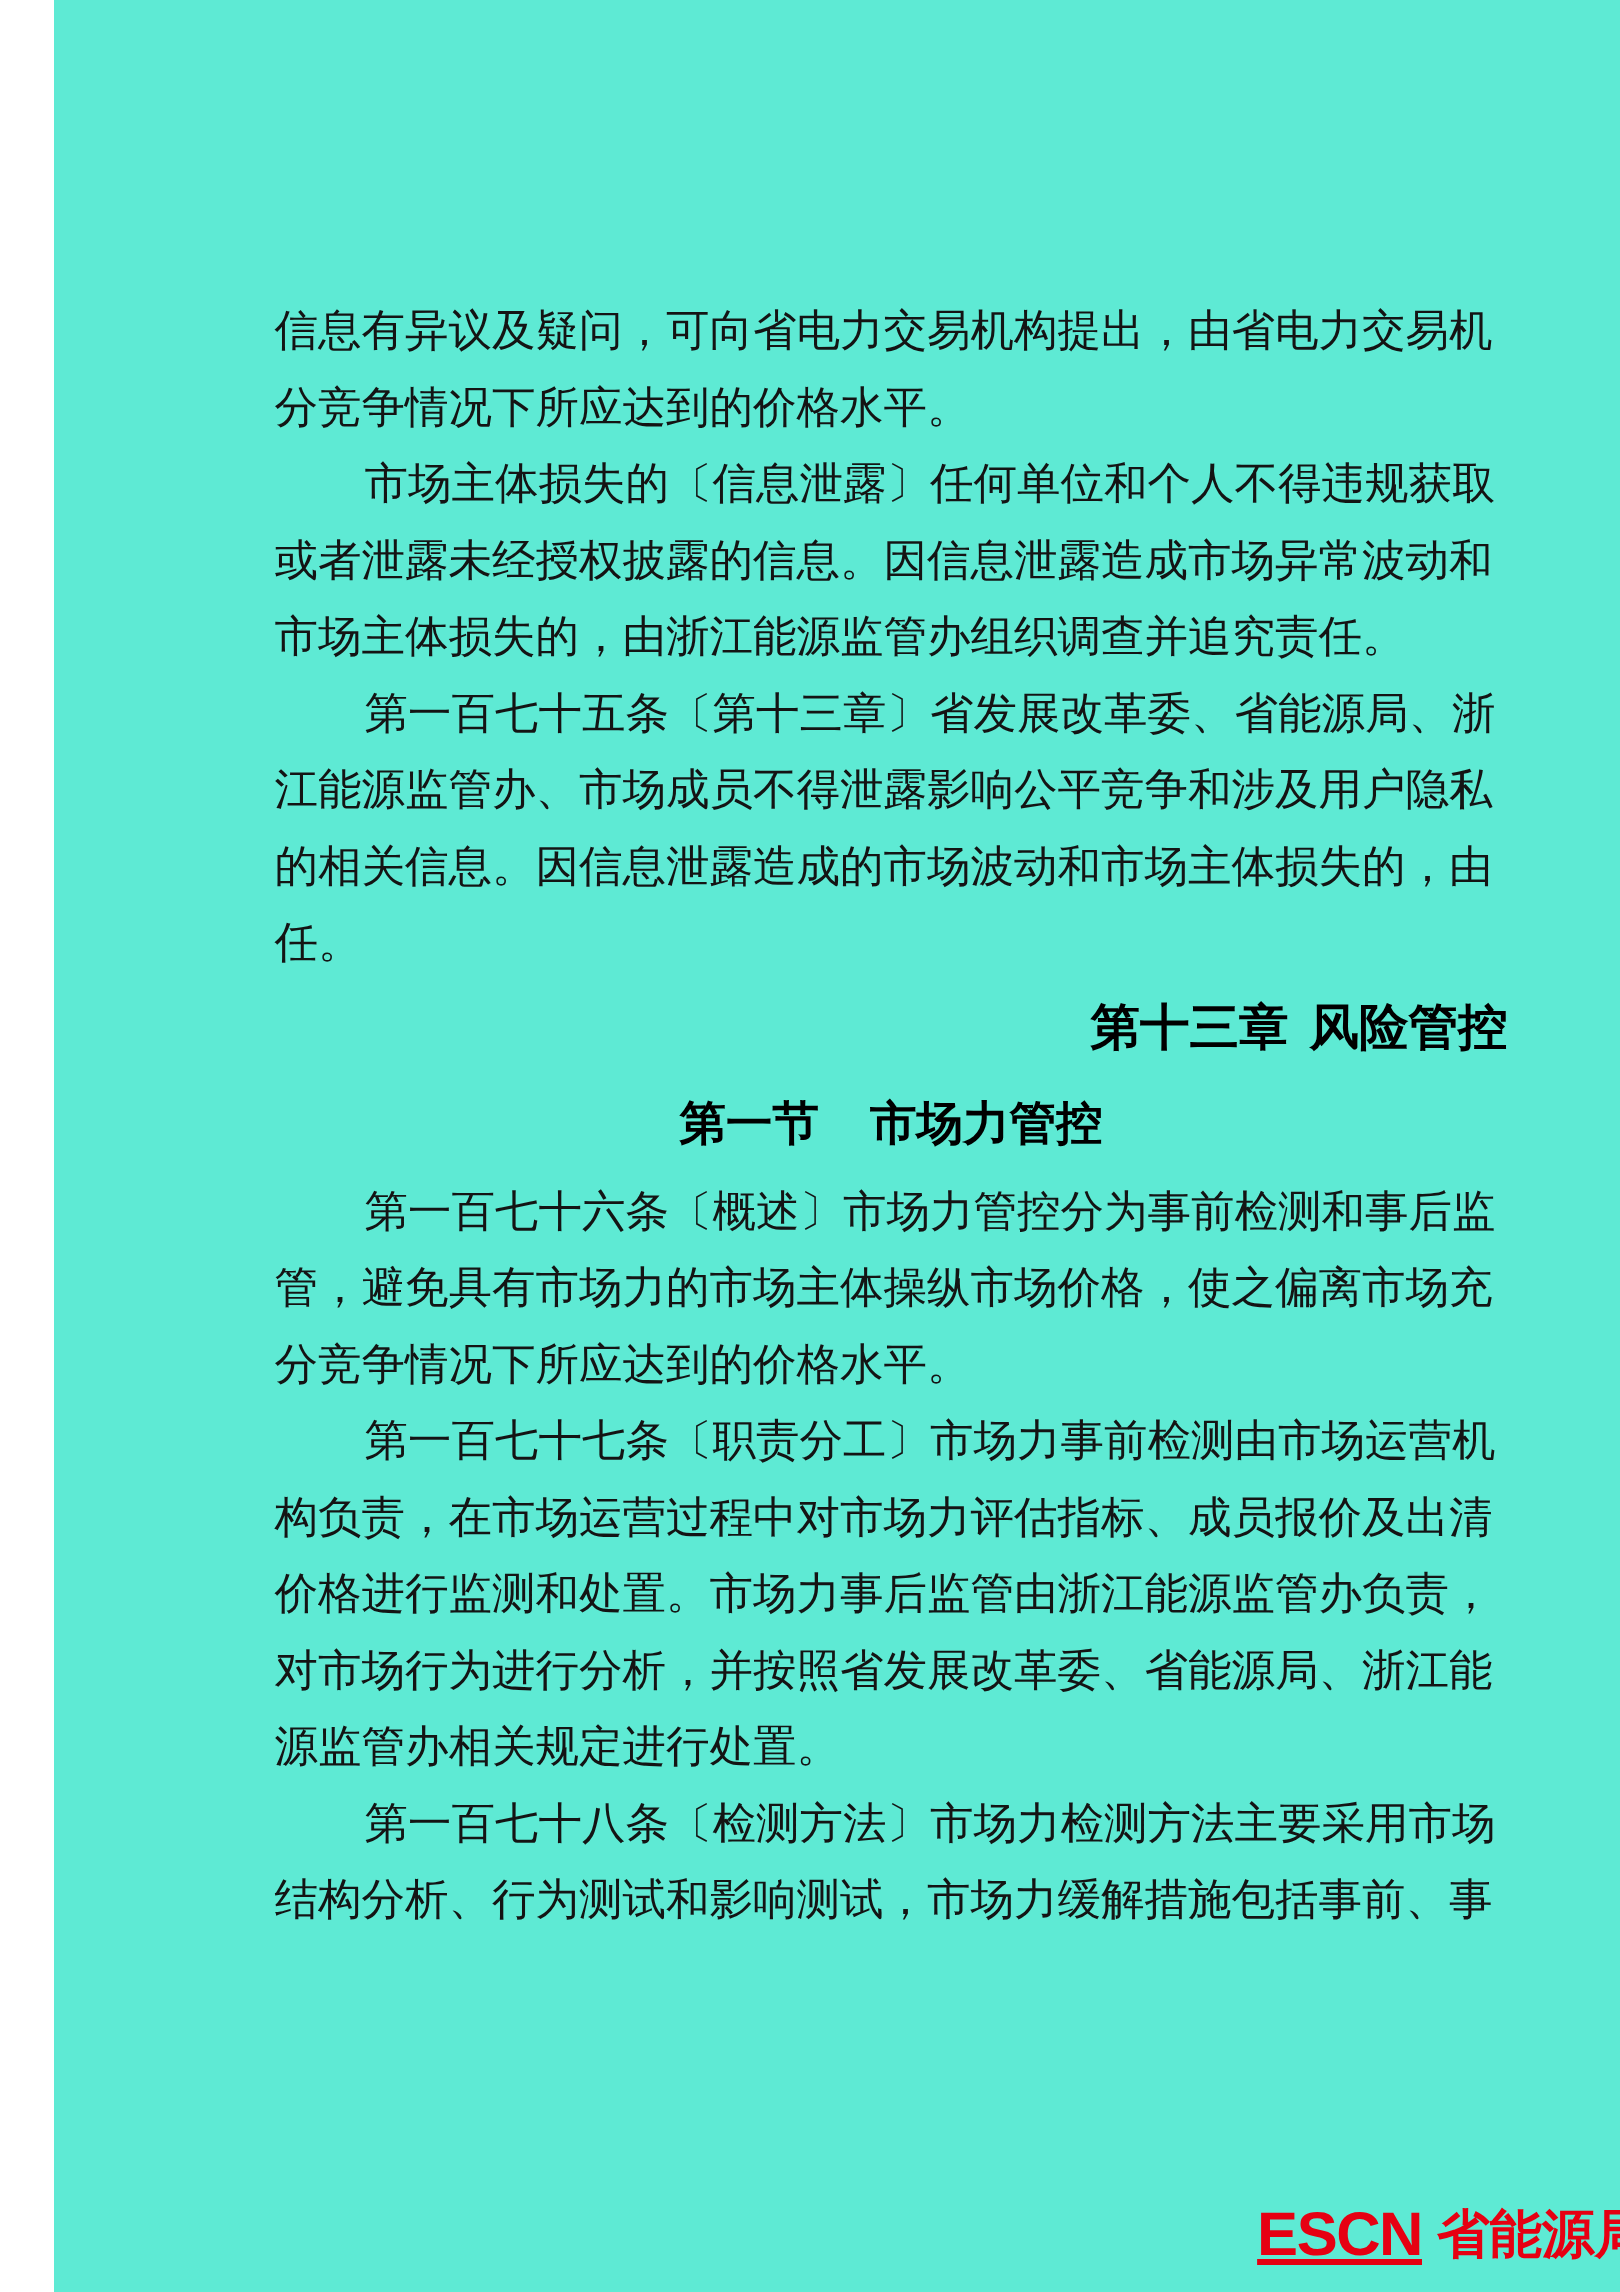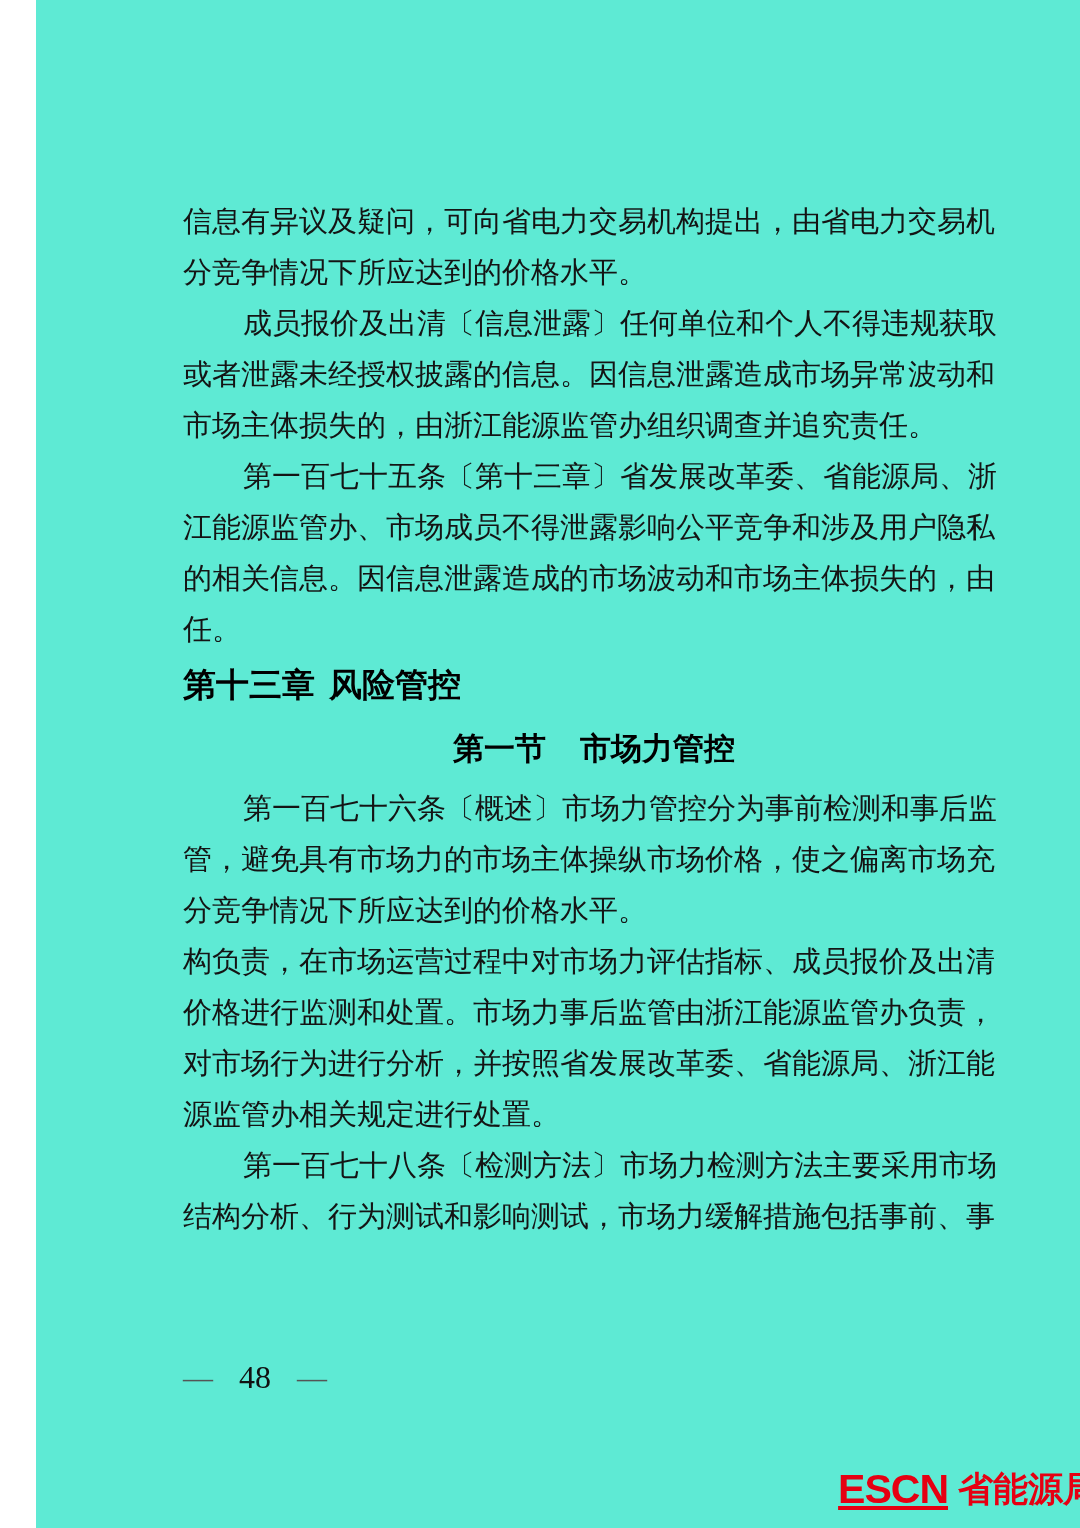--- a/index.html
+++ b/index.html
@@ -30,21 +30,21 @@
     letter-spacing: 0px;
     white-space: nowrap;
     color: #141414;
   }
   .line.indent {
     text-indent: 60px;
   }
   .chapter {
     height: 60px;
     line-height: 60px;
-    text-align: left;
+    text-align: right;
     font-family: "Liberation Sans", sans-serif;
     font-weight: bold;
     font-size: 33px;
     color: #000000;
   }
   .chapter .part2 { margin-left: 14px; }
   .section {
     height: 68px;
     line-height: 68px;
     text-align: center;
@@ -94,42 +94,40 @@
   }
 </style>
 </head>
 <body>
 
 <div class="page">
 
   <main class="content" id="content">
       <div class="line">信息有异议及疑问，可向省电力交易机构提出，由省电力交易机</div>
       <div class="line">分竞争情况下所应达到的价格水平。</div>
-      <div class="line indent">成员报价及出清〔信息泄露〕任何单位和个人不得违规获取</div>
+      <div class="line indent">市场主体损失的〔信息泄露〕任何单位和个人不得违规获取</div>
       <div class="line">或者泄露未经授权披露的信息。因信息泄露造成市场异常波动和</div>
       <div class="line">市场主体损失的，由浙江能源监管办组织调查并追究责任。</div>
       <div class="line indent">第一百七十五条〔第十三章〕省发展改革委、省能源局、浙</div>
       <div class="line">江能源监管办、市场成员不得泄露影响公平竞争和涉及用户隐私</div>
       <div class="line">的相关信息。因信息泄露造成的市场波动和市场主体损失的，由</div>
       <div class="line">任。</div>
       <div class="chapter"><span class="part1">第十三章</span><span class="part2">风险管控</span></div>
       <div class="section"><span class="part1">第一节</span><span class="part2">市场力管控</span></div>
       <div class="line indent">第一百七十六条〔概述〕市场力管控分为事前检测和事后监</div>
       <div class="line">管，避免具有市场力的市场主体操纵市场价格，使之偏离市场充</div>
       <div class="line">分竞争情况下所应达到的价格水平。</div>
+      <div class="line indent">第一百七十七条〔职责分工〕市场力事前检测由市场运营机</div>
       <div class="line">构负责，在市场运营过程中对市场力评估指标、成员报价及出清</div>
       <div class="line">价格进行监测和处置。市场力事后监管由浙江能源监管办负责，</div>
       <div class="line">对市场行为进行分析，并按照省发展改革委、省能源局、浙江能</div>
       <div class="line">源监管办相关规定进行处置。</div>
       <div class="line indent">第一百七十八条〔检测方法〕市场力检测方法主要采用市场</div>
       <div class="line">结构分析、行为测试和影响测试，市场力缓解措施包括事前、事</div>
     </main>
 
-  <div class="footer">
-    <span class="dash">—</span><span class="pagenum">48</span><span class="dash">—</span>
-  </div>
 
   <div class="logo" style="color: rgb(230, 0, 18);">
     <span class="logo-escn">ESCN</span>
     <span class="logo-cn">省能源局</span>
   </div>
 
 </div>
 
 </body></html>

